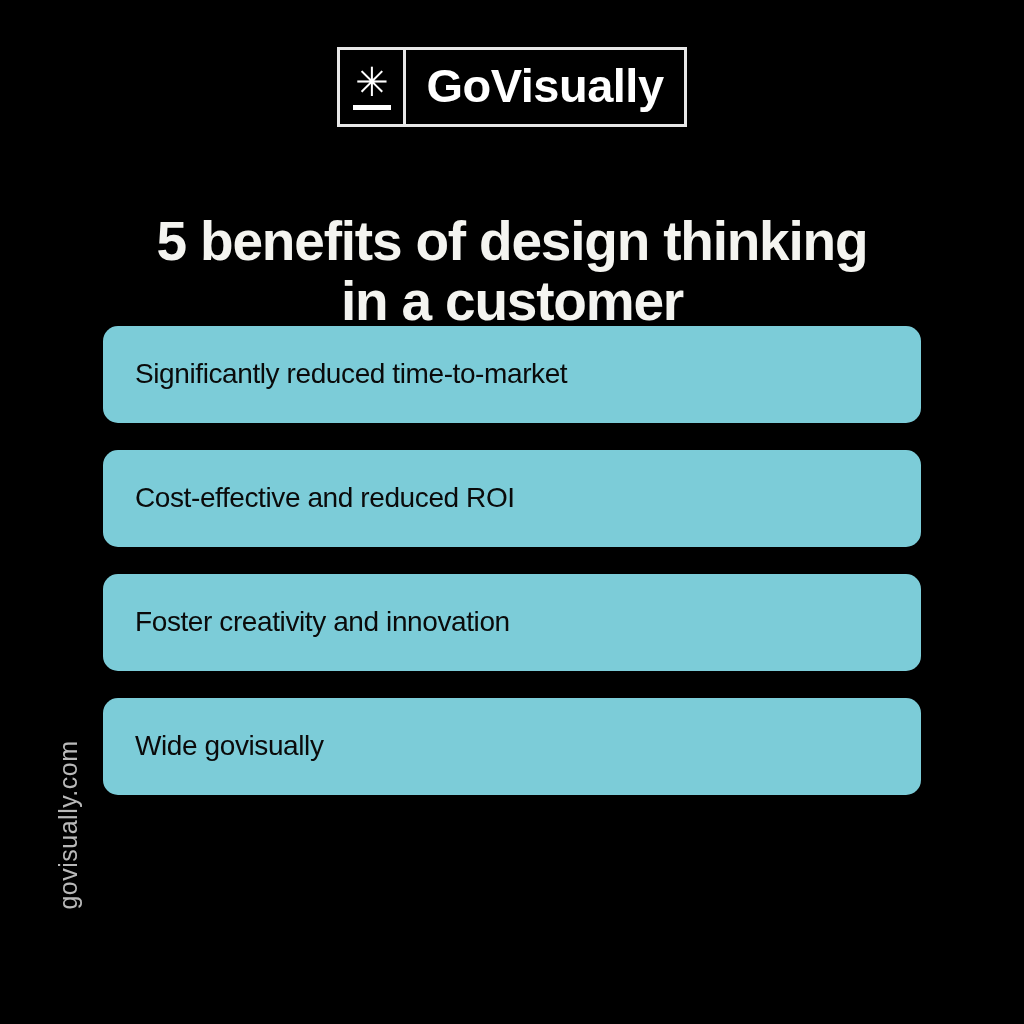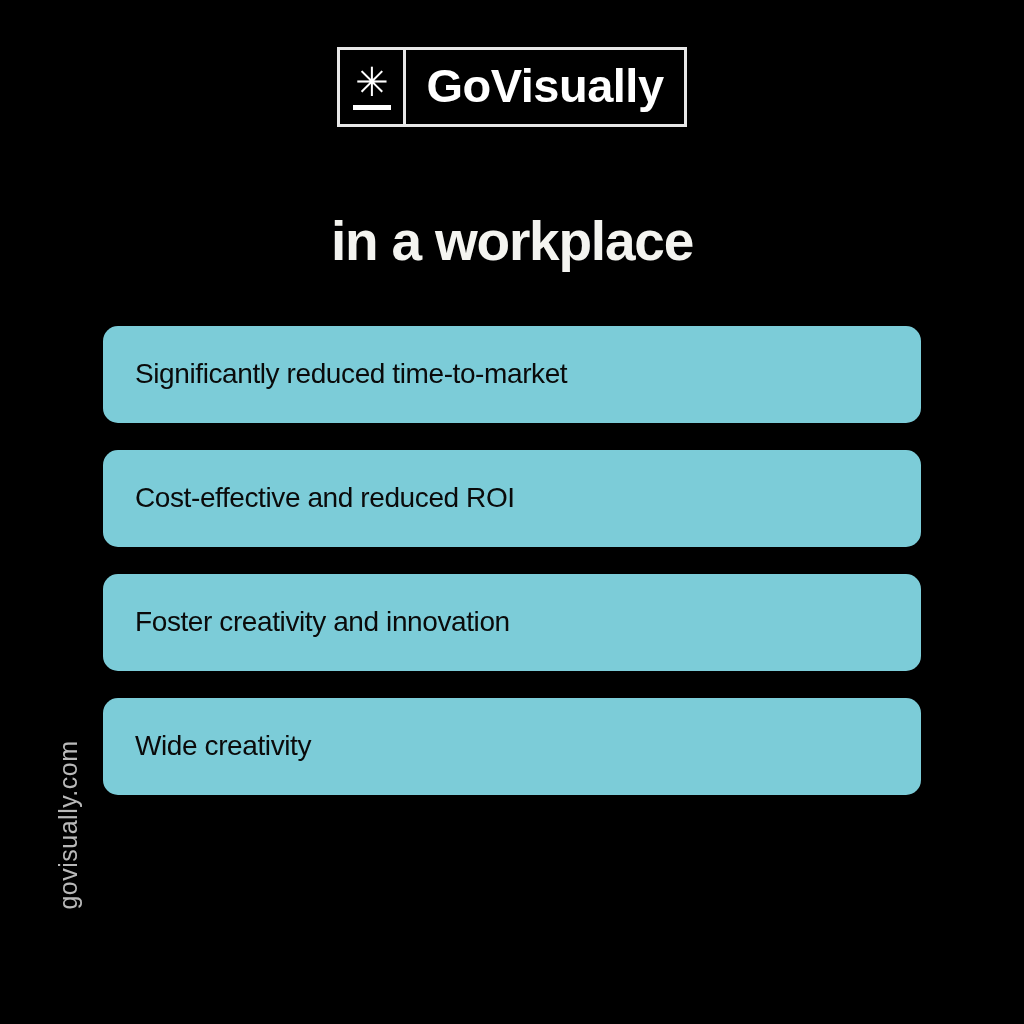--- a/index.html
+++ b/index.html
@@ -147,33 +147,34 @@
         <div class="logo-asterisk">✳</div>
         <div class="logo-underline"></div>
       </div>
       <div class="logo-word">
         <span>GoVisually</span>
       </div>
     </div>
   </div>
 
   <h1 class="headline">
-    <span class="line">in a workplace</span>
+    <span class="line">5 benefits of design thinking</span>
+    <span class="line">in a customer</span>
   </h1>
 
   <div class="pill-list">
     <div class="pill">
       <span class="pill-label">Significantly reduced time-to-market</span>
     </div>
     <div class="pill">
       <span class="pill-label">Cost-effective and reduced ROI</span>
     </div>
     <div class="pill">
       <span class="pill-label">Foster creativity and innovation</span>
     </div>
     <div class="pill">
-      <span class="pill-label">Wide creativity</span>
+      <span class="pill-label">Wide govisually</span>
     </div>
   </div>
 
   <div class="watermark">govisually.com</div>
 
 </div>
 
 </body></html>

